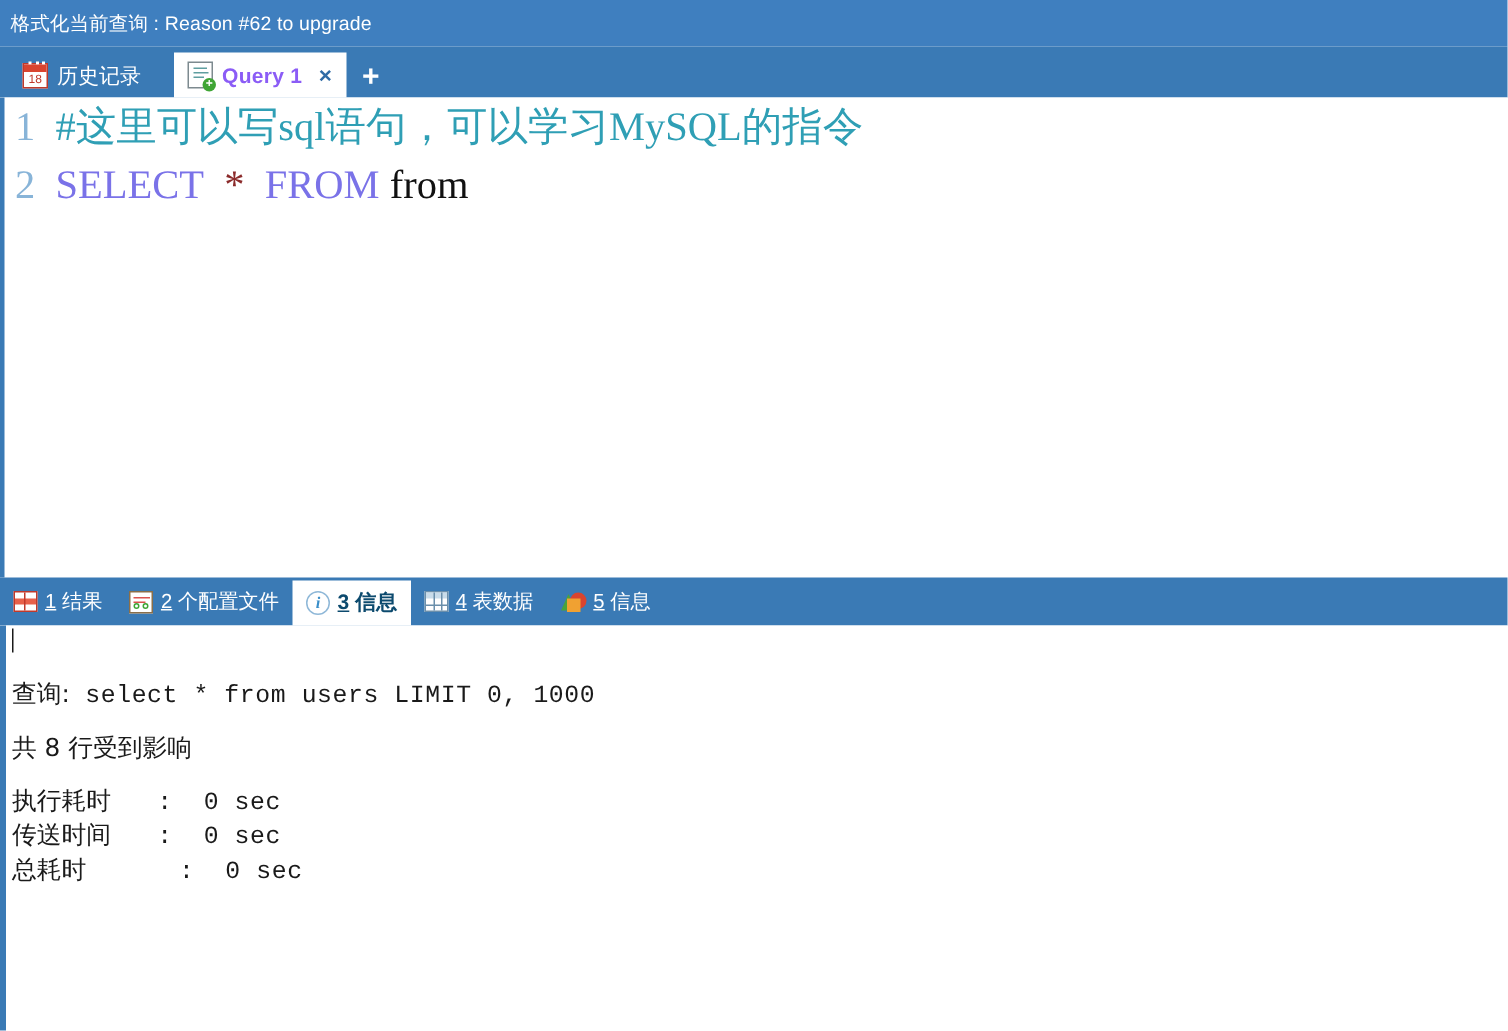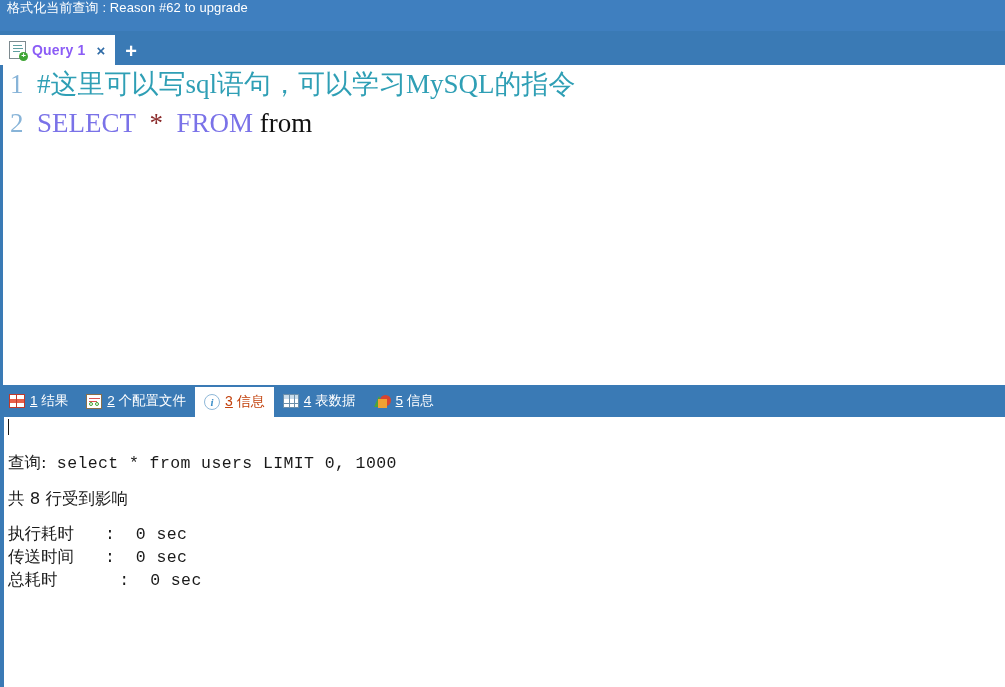--- a/index.html
+++ b/index.html
@@ -21,21 +21,21 @@
     background: #ffffff;
   }
 
   
   .titlebar {
     position: absolute;
     left: 0; top: 0;
     width: 1005px; height: 31px;
     background: #3f7fbf;
     display: flex;
-    align-items: flex-start;
+    align-items: center;
     box-sizing: border-box;
     padding-left: 7px;
   }
   .titlebar .title-text {
     color: #ffffff;
     font-size: 13px;
     line-height: 15px;
     white-space: nowrap;
     letter-spacing: 0.1px;
   }
@@ -227,22 +227,22 @@
     color: #ffffff;
     font-size: 13.5px;
   }
   .res-tab .rt-label u { text-decoration: underline; }
   .res-tab.active {
     background: #ffffff;
     margin-top: 2px;
     height: 30px;
   }
   .res-tab.active .rt-label {
-    color: #c2410c;
-    font-weight: normal;
+    color: #0c4a6e;
+    font-weight: bold;
     font-size: 14px;
   }
 
   
   .ic { flex: none; position: relative; }
   .ic-grid-red {
     width: 16px; height: 14px;
     background: #ffffff;
     border: 1px solid #c0392b;
     box-sizing: border-box;
@@ -375,20 +375,30 @@
 
 <div class="app">
 
   <div class="titlebar">
     <span class="title-text">格式化当前查询 : Reason #62 to upgrade</span>
   </div>
 
   <div class="tabstrip">
     <div class="tabstrip-inner">
 
+      <div class="tab history">
+        <span class="icon-cal ic">
+          <span class="cal-ring r1"></span>
+          <span class="cal-ring r2"></span>
+          <span class="cal-ring r3"></span>
+          <span class="cal-top"></span>
+          <span class="cal-num">18</span>
+        </span>
+        <span class="tab-label">历史记录</span>
+      </div>
 
       <div class="tab active">
         <span class="icon-querydoc ic">
           <i class="l1"></i>
             <i class="l2"></i>
             <i class="l3"></i>
           <span class="badge">+</span>
         </span>
         <span class="tab-label">Query 1</span>
         <span class="tab-close">×</span>

